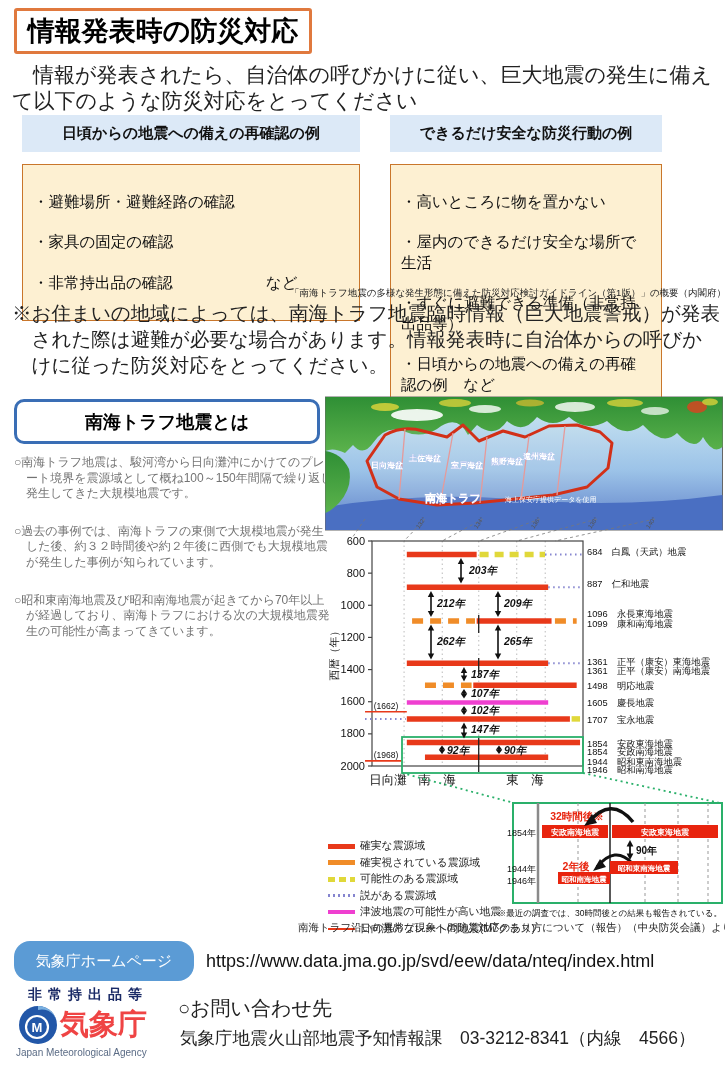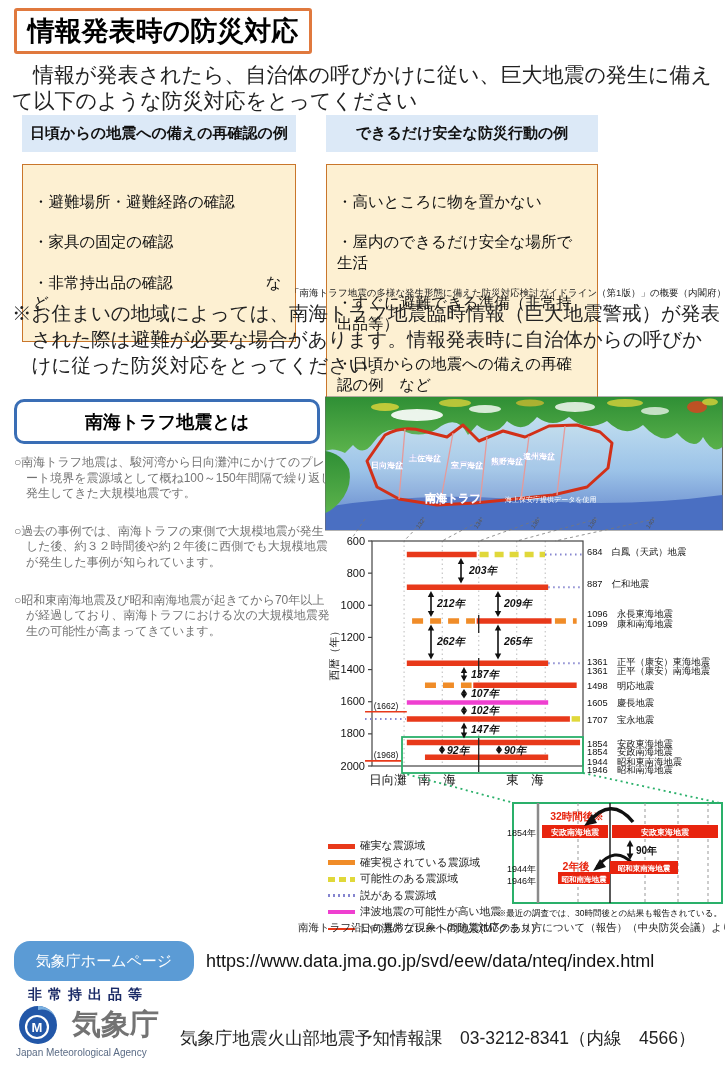--- a/index.html
+++ b/index.html
@@ -4,21 +4,21 @@
 <style>
 *{margin:0;padding:0;box-sizing:border-box}
 body{font-family:"Liberation Sans",sans-serif;background:#888}
 .page{position:relative;width:725px;height:1065px;background:#fff;overflow:hidden;margin:0 auto;color:#111}
 .title-box{position:absolute;display:flex;align-items:center;justify-content:center;background:#fff;font-weight:bold;color:#000}
 .title1{left:14px;top:8px;width:298px;height:46px;border:3px solid #e0793e;border-radius:3px;font-size:27px}
 .title2{left:14px;top:399px;width:306px;height:45px;border:3.5px solid #3a6eb5;border-radius:10px;font-size:18px}
 .intro{position:absolute;left:12px;top:62px;width:702px;font-size:21px;line-height:1.25;color:#222;text-indent:1em}
 .cols{position:absolute;left:22px;top:115px;width:696px;display:flex;gap:30px}
 .col{display:flex;flex-direction:column}
-.col.l{width:274px}.col.r{width:272px}
+.col.l{width:338px}.col.r{width:272px}
 .col-header{background:#dce9f7;font-weight:bold;font-size:15px;text-align:center;padding:9px 2px;color:#111}
 .cream{list-style:none;margin-top:12px;background:#fdf0d2;border:1.6px solid #c9762b;padding:7px 10px;min-height:118px}
 .cream li{font-size:15.5px;line-height:1.32;margin:20px 0;color:#111;white-space:pre-wrap}
 .caption1{position:absolute;left:290px;top:287px;width:432px;font-size:9.5px;color:#222;text-align:right;white-space:nowrap;overflow:hidden}
 .note{position:absolute;left:12px;top:301px;width:708px;font-size:19.5px;line-height:1.33;color:#222;padding-left:1em;text-indent:-1em}
 .paras{position:absolute;left:14px;top:455px;width:322px}
 .apara{font-size:12px;line-height:1.3;margin-bottom:22px;padding-left:1em;text-indent:-1em;color:#737373}
 #panel{position:absolute;left:325px;top:395px;width:400px;height:540px}
 .legend{position:absolute;left:328px;top:839px;width:186px}
 .lg-row{display:flex;align-items:center;margin-bottom:2.5px}
@@ -28,21 +28,21 @@
 .lg-yellow{height:5px;background:repeating-linear-gradient(90deg,#e0d83a 0 7px,transparent 7px 11px)}
 .lg-dotted{height:2.5px;background:repeating-linear-gradient(90deg,#8585cf 0 2px,transparent 2px 5px)}
 .lg-magenta{height:4px;background:#ef3fd0}
 .lg-thin{height:2px;background:#e8391a}
 .lg-row span:last-child{font-size:10.8px;color:#222;white-space:nowrap}
 .caption2{position:absolute;left:298px;top:921px;width:427px;font-size:10.5px;color:#222;white-space:nowrap;overflow:hidden}
 .home-btn{position:absolute;left:14px;top:941px;width:180px;height:40px;background:#5b9bd5;border-radius:16px;color:#fff;font-size:15px;display:flex;align-items:center;justify-content:center;cursor:pointer}
 .url{position:absolute;left:206px;top:951px;font-size:18px;color:#111;text-decoration:none}
 .ministry{position:absolute;left:28px;top:986px;font-size:14px;font-weight:bold;color:#1a2a66;letter-spacing:6px}
 .jma-row{position:absolute;left:18px;top:1005px;display:flex;align-items:center}
-.jma-name{font-size:29px;font-weight:bold;color:#737373;margin-left:14px}
+.jma-name{font-size:29px;font-weight:bold;color:#ef4444;margin-left:2px}
 .agency-en{position:absolute;left:16px;top:1047px;font-size:10px;color:#5a6b85}
 .contact-head{position:absolute;left:178px;top:995px;font-size:20px;color:#222}
 .contact-line{position:absolute;left:180px;top:1026px;font-size:17.5px;color:#222}
 .ins-bar{fill:#fff;font-weight:bold;font-size:8px;text-anchor:middle}
 .ins-bar-s{fill:#fff;font-weight:bold;font-size:7.5px;text-anchor:middle}
 .ins-year{fill:#111;font-size:9px;text-anchor:end}
 .ins-red{fill:#e8240e;font-weight:bold;font-size:10.5px;text-anchor:middle}
 </style>
 </head>
 <body>
@@ -326,15 +326,16 @@
   <div class="jma-row">
     <svg width="40" height="40" viewBox="0 0 40 40">
       <circle cx="20" cy="20" r="19" fill="#2257a8"></circle>
       <path d="M20,1 A19,19 0 0 1 39,20 A15,15 0 0 0 20,5 Z" fill="#7ab0e0"></path>
       <circle cx="19" cy="22" r="11" fill="none" stroke="#ffffff" stroke-width="2.2"></circle>
       <text x="19" y="27" text-anchor="middle" font-size="13" font-weight="bold" fill="#ffffff">M</text>
     </svg>
     <span class="jma-name">気象庁</span>
   </div>
   <div class="agency-en">Japan Meteorological Agency</div>
+  <div class="contact-head">○お問い合わせ先</div>
   <div class="contact-line">気象庁地震火山部地震予知情報課　03-3212-8341（内線　4566）</div>
 
 </div>
 
 </body></html>

